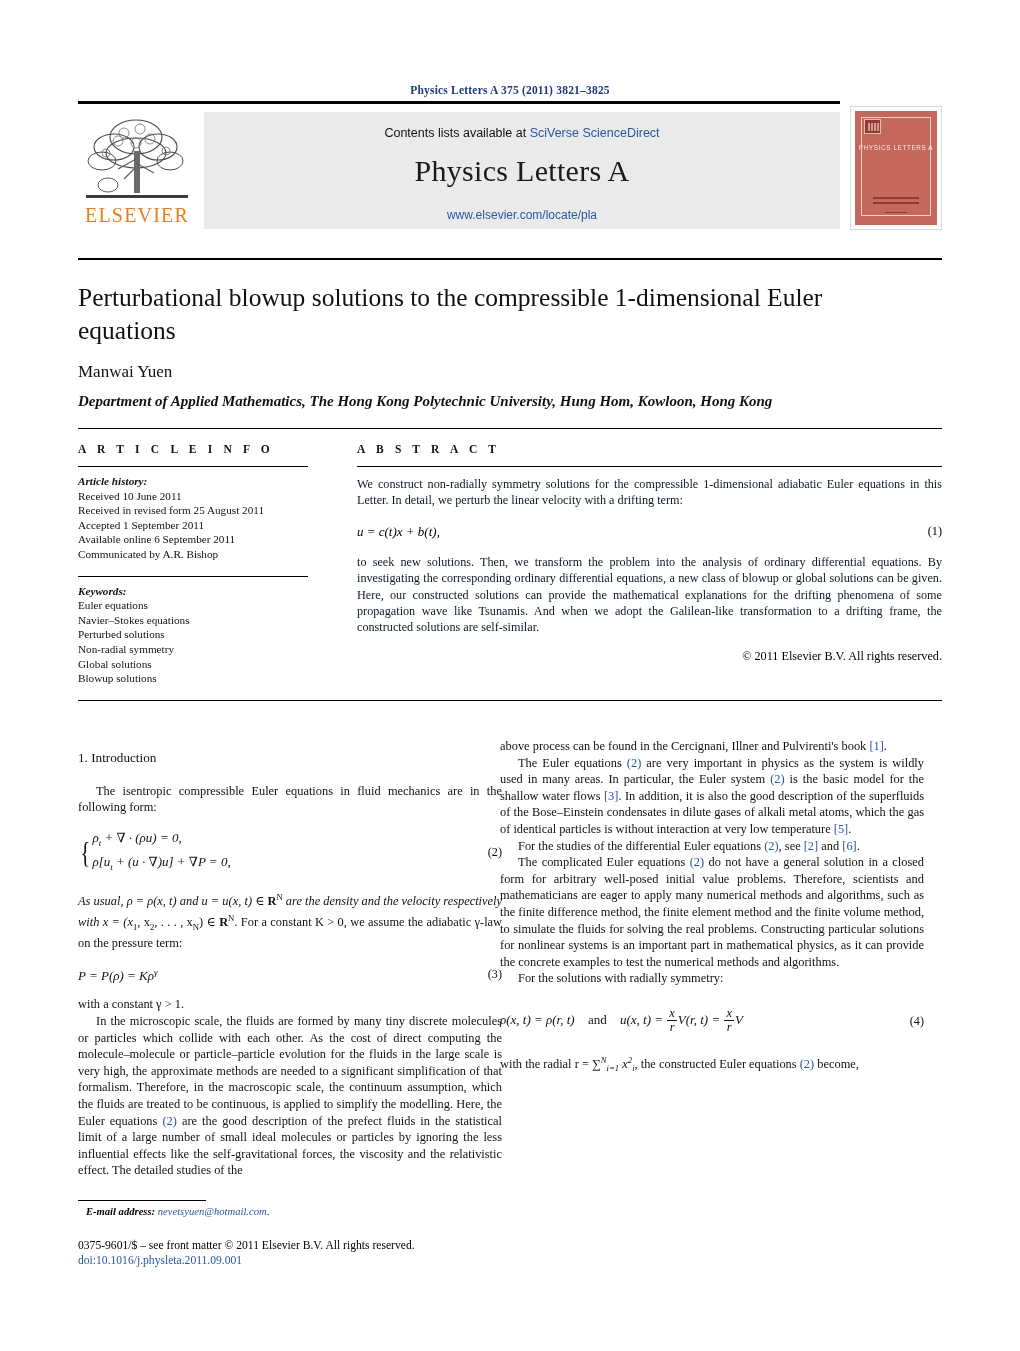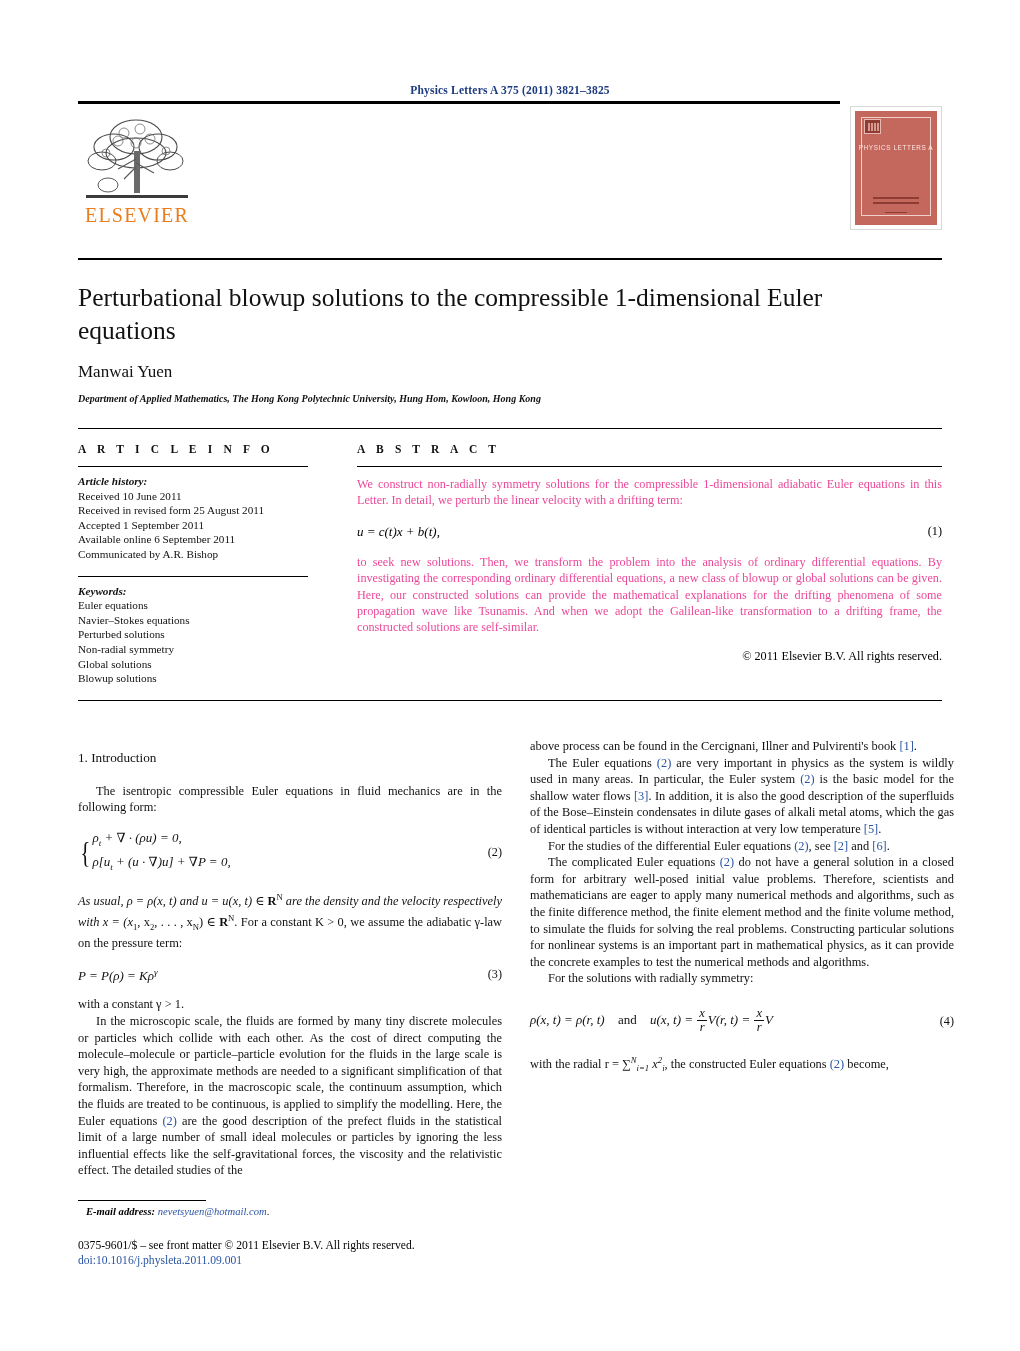--- a/index.html
+++ b/index.html
@@ -176,21 +176,21 @@
     left: 78px;
     top: 362px;
     font-size: 17px;
     color: #111;
     text-align: center;
   }
   .affiliation {
     position: absolute;
     left: 78px;
     top: 393px;
-    font-size: 10px;
+    font-size: 15px;
     font-style: italic;
     font-weight: bold;
     color: #111;
   }
 
   
   .rule-info-top {
     position: absolute;
     left: 78px; top: 428px;
     width: 864px; height: 1px;
@@ -233,21 +233,21 @@
   .keywords-rule {
     height: 1px;
     background: #000;
     margin-top: 14px;
   }
   .abs-body {
     margin-top: 9px;
     font-size: 12.2px;
     line-height: 16.4px;
     text-align: justify;
-    color: #ec4899;
+    color: #0f172a;
   }
   .eq-line {
     position: relative;
     margin: 15px 0 14px 0;
     font-size: 13px;
   }
   .eq-num {
     position: absolute;
     right: 0;
     top: 0;
@@ -269,21 +269,21 @@
   .body-col {
     position: absolute;
     top: 738px;
     width: 424px;
     font-size: 12.4px;
     line-height: 16.6px;
     text-align: justify;
     color: #111;
   }
   .body-left { left: 78px; }
-  .body-right { left: 530px; }
+  .body-right { left: 500px; }
   .body-col h2 {
     margin: 12px 0 16px 0;
     font-size: 13.2px;
     font-weight: normal;
   }
   .body-col p {
     margin: 0;
     text-indent: 18px;
   }
   .body-col p.noindent { text-indent: 0; }
@@ -392,20 +392,27 @@
               <circle cx="40" cy="30" r="5"></circle>
             <circle cx="88" cy="40" r="4"></circle>
               <circle cx="28" cy="42" r="4"></circle>
             <circle cx="58" cy="32" r="5"></circle>
           </g>
         </g>
       </svg>
       <div class="elsevier-word">ELSEVIER</div>
     </div>
 
+    <div class="journal-band">
+      <div class="contents-line">
+        <span>Contents lists available at </span><span class="sd">SciVerse ScienceDirect</span>
+      </div>
+      <div class="journal-title">Physics Letters A</div>
+      <div class="journal-url">www.elsevier.com/locate/pla</div>
+    </div>
 
     <div class="cover-thumb">
       <div class="cover-inner">
         <div class="cover-frame"></div>
         <div class="cover-badge">
           <i style="left:3px"></i>
             <i style="left:6px"></i>
             <i style="left:9px"></i>
             <i style="left:12px"></i>
         </div>

